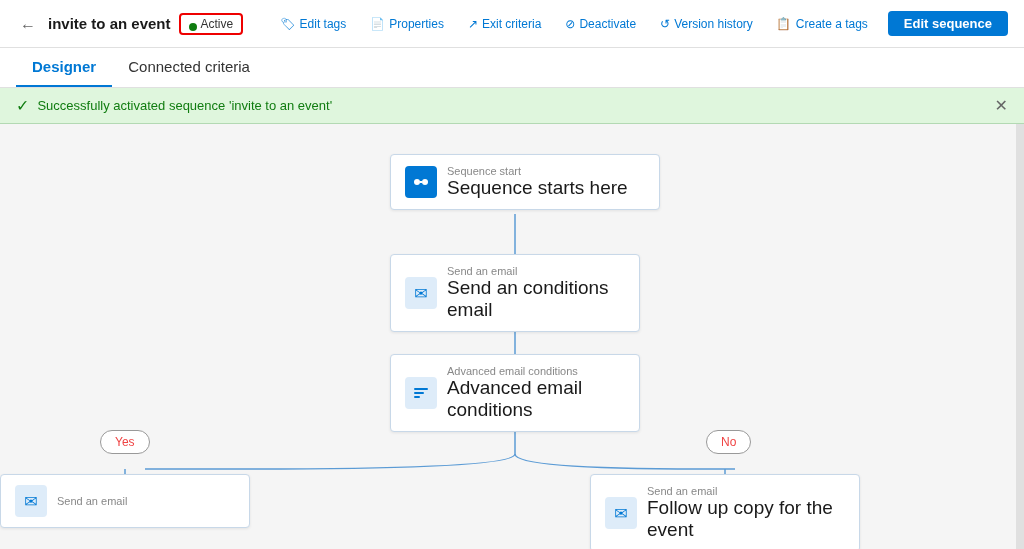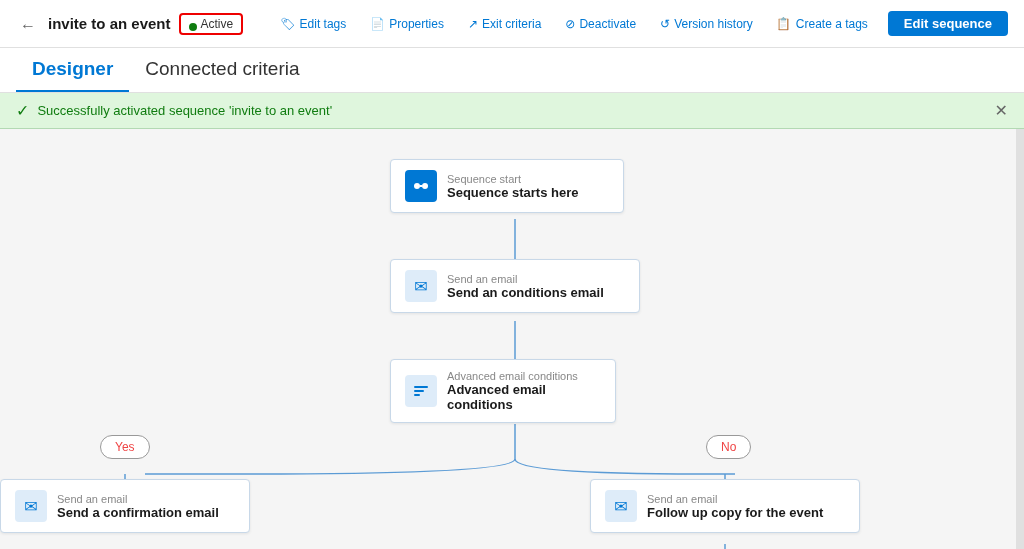--- a/index.html
+++ b/index.html
@@ -40,21 +40,21 @@
     }
 
     
     .sub-nav {
       background: #fff;
       border-bottom: 1px solid #e0e0e0;
       padding: 0 16px;
       display: flex; gap: 0;
     }
     .sub-nav-item {
-      padding: 10px 16px; font-size: 19px; cursor: pointer; color: #333; border-bottom: 2px solid transparent;
+      padding: 10px 16px; font-size: 15px; cursor: pointer; color: #333; border-bottom: 2px solid transparent;
     }
     .sub-nav-item.active { border-bottom: 2px solid #0078d4; color: #0078d4; font-weight: 600; }
 
     
     .success-banner {
       background: #dff6dd; border-bottom: 1px solid #b3d9b3;
       padding: 8px 16px;
       display: flex; align-items: center; gap: 8px; color: #107c10; font-size: 13px;
       position: relative;
     }
@@ -90,21 +90,21 @@
     }
     .node-icon {
       width: 32px; height: 32px; border-radius: 4px;
       display: flex; align-items: center; justify-content: center;
       flex-shrink: 0; font-size: 16px;
     }
     .node-icon.blue-bg { background: #0078d4; color: #fff; }
     .node-icon.light-blue { background: #deecf9; color: #0078d4; }
     .node-icon.teal { background: #deecf9; color: #0078d4; }
     .node-text-label { font-size: 11px; color: #888; }
-    .node-text-main { font-size: 13px; font-weight: 700; color: #1a1a1a; }
+    .node-text-main { font-size: 19px; font-weight: 400; color: #1a1a1a; }
 
     
     .connector-svg {
       position: absolute;
       top: 0; left: 0;
       width: 100%; height: 100%;
       pointer-events: none;
     }
 
     
@@ -189,21 +189,21 @@
 
       <line x1="125" y1="345" x2="125" y2="350" stroke="#5b9bd5" stroke-width="1.5"></line>
 
       <path d="M515,330 Q515,345 700,345 Q730,345 735,345" stroke="#5b9bd5" stroke-width="1.5" fill="none"></path>
 
       <line x1="725" y1="345" x2="725" y2="350" stroke="#5b9bd5" stroke-width="1.5"></line>
 
       <line x1="725" y1="415" x2="725" y2="460" stroke="#5b9bd5" stroke-width="1.5"></line>
     </svg>
 
-    <div class="node" style="left:390px; top:30px; width:234px;">
+    <div class="node" style="left:390px; top:30px; width:270px;">
       <div class="node-icon blue-bg">
         <svg width="18" height="18" viewBox="0 0 18 18" fill="none" xmlns="http://www.w3.org/2000/svg">
           <circle cx="5" cy="9" r="3" fill="white"></circle>
           <circle cx="13" cy="9" r="3" fill="white"></circle>
           <line x1="8" y1="9" x2="10" y2="9" stroke="white" stroke-width="2"></line>
         </svg>
       </div>
       <div>
         <div class="node-text-label">Sequence start</div>
         <div class="node-text-main">Sequence starts here</div>
@@ -211,21 +211,21 @@
     </div>
 
     <div class="node" style="left:390px; top:130px; width:250px;">
       <div class="node-icon light-blue">✉</div>
       <div>
         <div class="node-text-label">Send an email</div>
         <div class="node-text-main">Send an conditions email</div>
       </div>
     </div>
 
-    <div class="node" style="left:390px; top:230px; width:226px;">
+    <div class="node" style="left:390px; top:230px; width:250px;">
       <div class="node-icon teal">
         <svg width="18" height="18" viewBox="0 0 18 18" fill="none" xmlns="http://www.w3.org/2000/svg">
           <rect x="2" y="4" width="14" height="2" rx="1" fill="#0078d4"></rect>
           <rect x="2" y="8" width="10" height="2" rx="1" fill="#0078d4"></rect>
           <rect x="2" y="12" width="6" height="2" rx="1" fill="#0078d4"></rect>
         </svg>
       </div>
       <div>
         <div class="node-text-label">Advanced email conditions</div>
         <div class="node-text-main">Advanced email conditions</div>
@@ -233,21 +233,20 @@
     </div>
 
     <div class="branch-label" style="left:100px; top:306px;">Yes</div>
 
     <div class="branch-label" style="left:706px; top:306px;">No</div>
 
     <div class="node" style="left:0px; top:350px; width:250px;">
       <div class="node-icon light-blue">✉</div>
       <div>
         <div class="node-text-label">Send an email</div>
-        <div class="node-text-main">Send a confirmation email</div>
       </div>
     </div>
 
     <div class="node" style="left:590px; top:350px; width:270px;">
       <div class="node-icon light-blue">✉</div>
       <div>
         <div class="node-text-label">Send an email</div>
         <div class="node-text-main">Follow up copy for the event</div>
       </div>
     </div>

